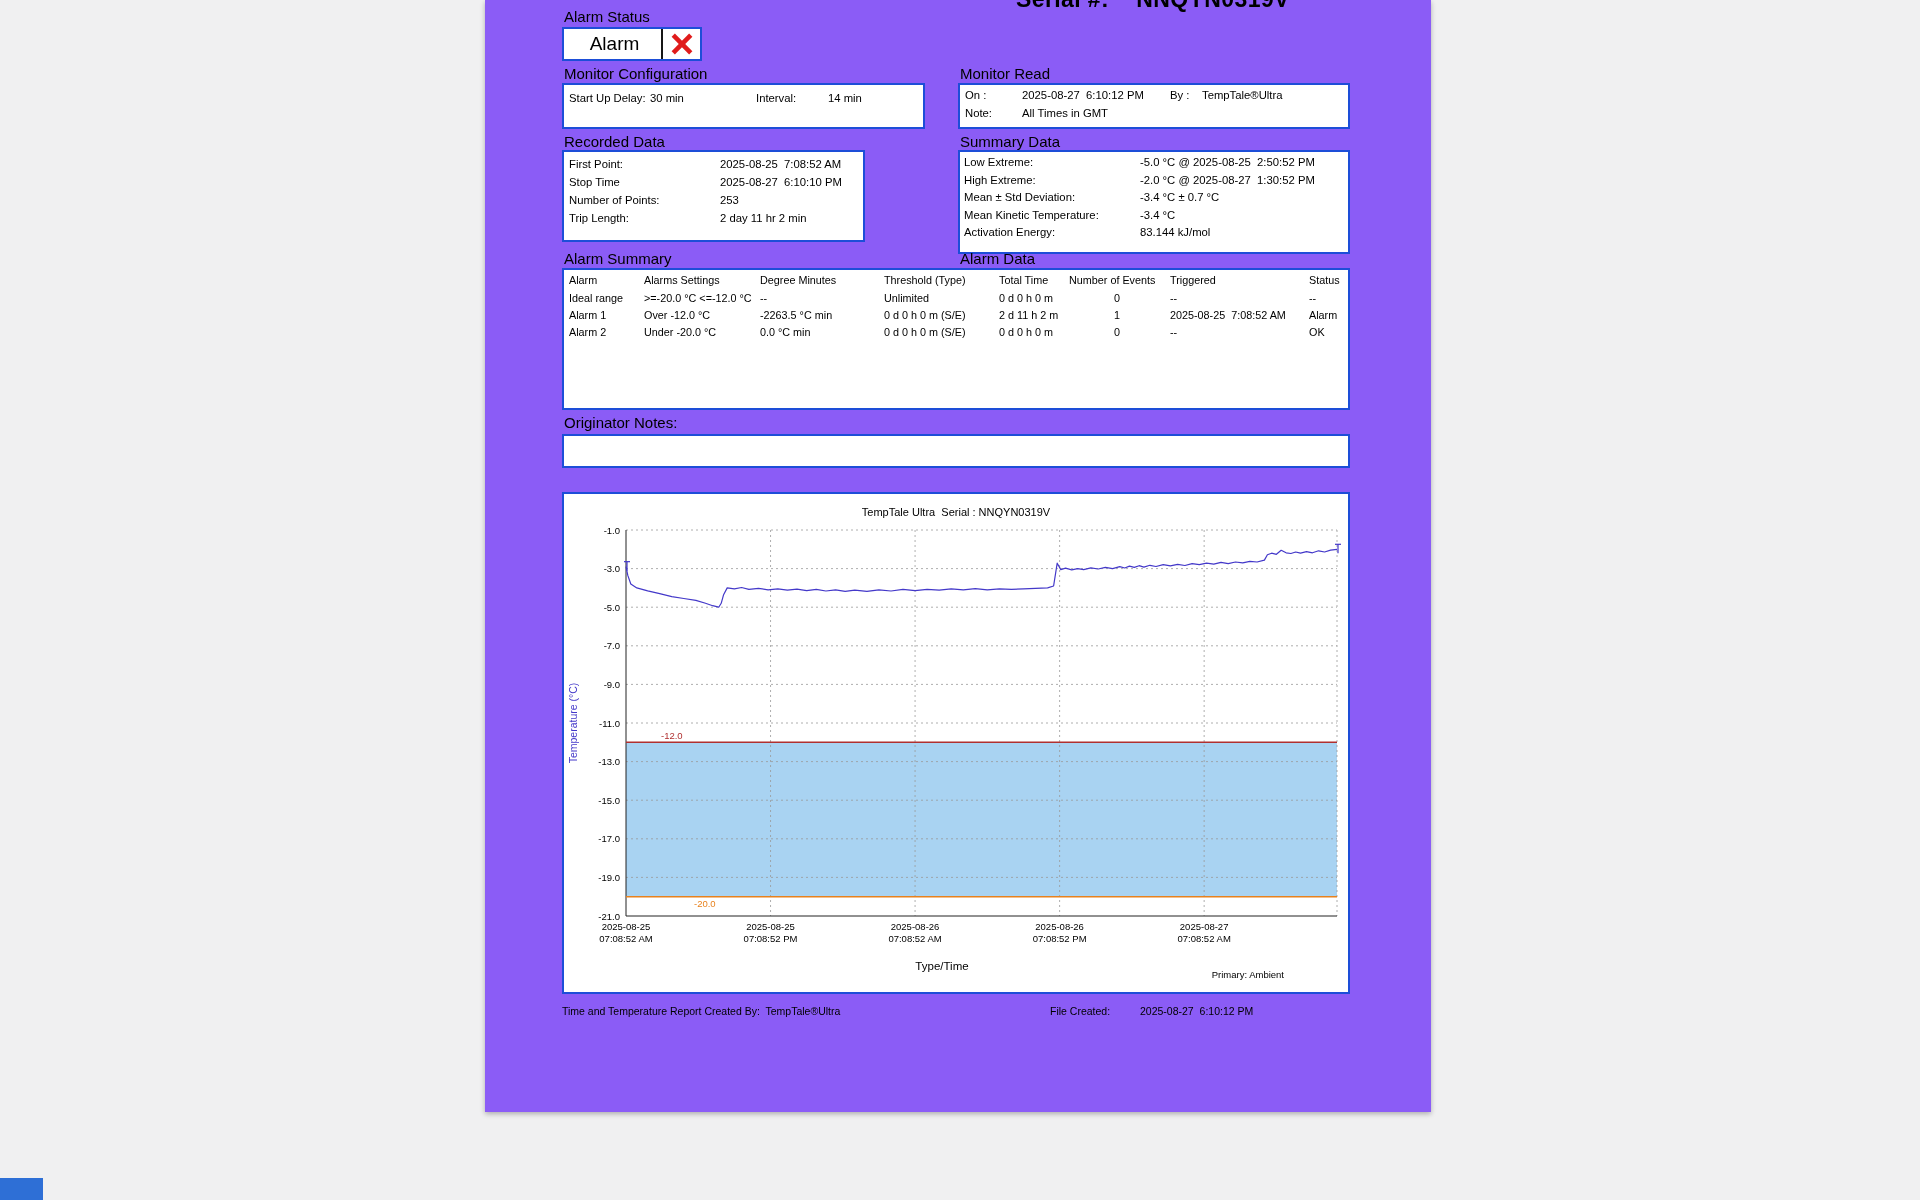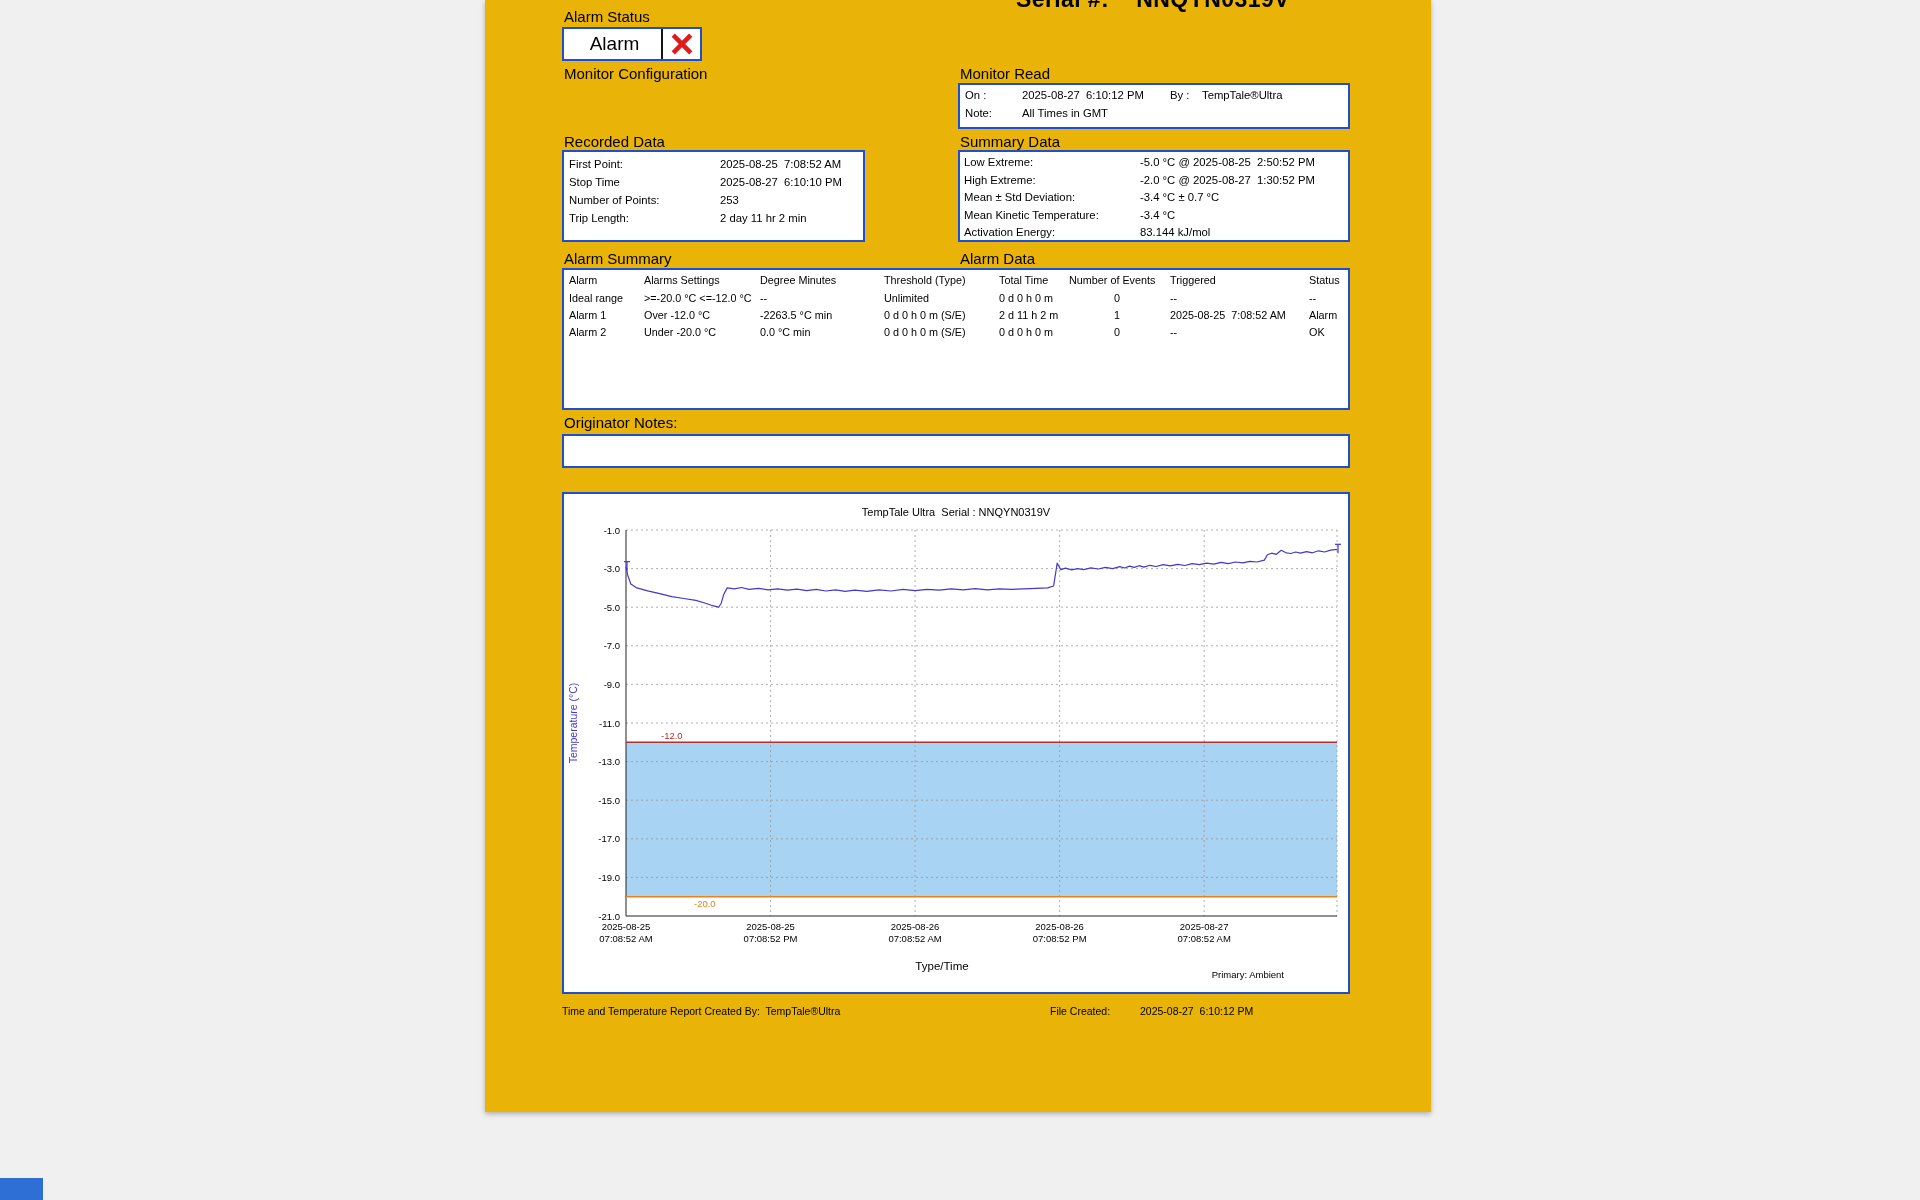--- a/index.html
+++ b/index.html
@@ -1,29 +1,29 @@
 <!DOCTYPE html>
 <html><head>
 <meta charset="utf-8">
 <style>
   html,body{margin:0;padding:0;}
   body{width:1920px;height:1200px;background:#f0f0f1;font-family:"Liberation Sans",sans-serif;position:relative;overflow:hidden;color:#000;}
-  .page{position:absolute;left:485px;top:0;width:946px;height:1112px;background:#eab308;box-shadow:0 2px 5px rgba(0,0,0,.28);overflow:hidden;}
+  .page{position:absolute;left:485px;top:0;width:946px;height:1112px;background:#8b5cf6;box-shadow:0 2px 5px rgba(0,0,0,.28);overflow:hidden;}
   .serial{position:absolute;left:531px;top:-14px;font-size:23px;font-weight:bold;white-space:pre;letter-spacing:.4px;}
   .sec-title{position:absolute;font-size:15px;white-space:pre;}
   .box{position:absolute;border:2px solid #1d4ed8;background:#fff;box-sizing:border-box;}
   .cell{position:absolute;font-size:11.3px;white-space:pre;line-height:13px;}
   .tcell{position:absolute;font-size:10.8px;white-space:pre;line-height:13px;}
   .alarm-box{left:77px;top:27px;width:140px;height:34px;}
   .alarm-word{position:absolute;left:0;top:0;width:101px;height:30px;text-align:center;font-size:19px;line-height:30px;}
   .x-cell{position:absolute;right:0;top:0;width:37px;height:30px;border-left:2px solid #161616;display:flex;align-items:center;justify-content:center;}
   .mc-box{left:77px;top:83px;width:363px;height:46px;}
   .mr-box{left:473px;top:83px;width:392px;height:46px;}
   .rd-box{left:77px;top:150px;width:303px;height:92px;}
-  .sd-box{left:473px;top:150px;width:392px;height:92px;}
+  .sd-box{left:473px;top:150px;width:392px;height:104px;}
   .table-box{left:77px;top:268px;width:788px;height:142px;}
   .notes-box{left:77px;top:434px;width:788px;height:34px;}
   .chart-box{left:77px;top:492px;width:788px;height:502px;}
   .chart-title{position:absolute;left:0;top:12px;width:784px;text-align:center;font-size:11px;white-space:pre;}
   .chart-xlabel{position:absolute;left:298px;top:466px;width:160px;text-align:center;font-size:11.5px;white-space:pre;}
   .chart-legend{position:absolute;left:520px;top:475px;width:200px;text-align:right;font-size:9.5px;white-space:pre;}
   .footer{position:absolute;top:1005px;font-size:10.5px;white-space:pre;}
   .blue-corner{position:absolute;left:0;top:1178px;width:43px;height:22px;background:#2e6fd6;}
   svg text{font-family:"Liberation Sans",sans-serif;}
 </style>
@@ -38,20 +38,26 @@
     <span class="alarm-word">Alarm</span>
     <span class="x-cell">
       <svg width="24" height="24" viewBox="0 0 26 26">
         <line x1="3.5" y1="3.5" x2="22.5" y2="22.5" stroke="#e01b1b" stroke-width="5"></line>
         <line x1="22.5" y1="3.5" x2="3.5" y2="22.5" stroke="#e01b1b" stroke-width="5"></line>
       </svg>
     </span>
   </div>
 
   <div class="sec-title" style="left:79px;top:65px;">Monitor Configuration</div>
+  <div class="box mc-box">
+    <span class="cell" style="left:5px;top:7px;">Start Up Delay:</span>
+    <span class="cell" style="left:86px;top:7px;">30 min</span>
+    <span class="cell" style="left:192px;top:7px;">Interval:</span>
+    <span class="cell" style="left:264px;top:7px;">14 min</span>
+  </div>
 
   <div class="sec-title" style="left:475px;top:65px;">Monitor Read</div>
   <div class="box mr-box">
     <span class="cell" style="left:5px;top:4px;">On :</span>
     <span class="cell" style="left:62px;top:4px;">2025-08-27  6:10:12 PM</span>
     <span class="cell" style="left:210px;top:4px;">By :</span>
     <span class="cell" style="left:242px;top:4px;">TempTale®Ultra</span>
     <span class="cell" style="left:5px;top:22px;">Note:</span>
     <span class="cell" style="left:62px;top:22px;">All Times in GMT</span>
   </div>

